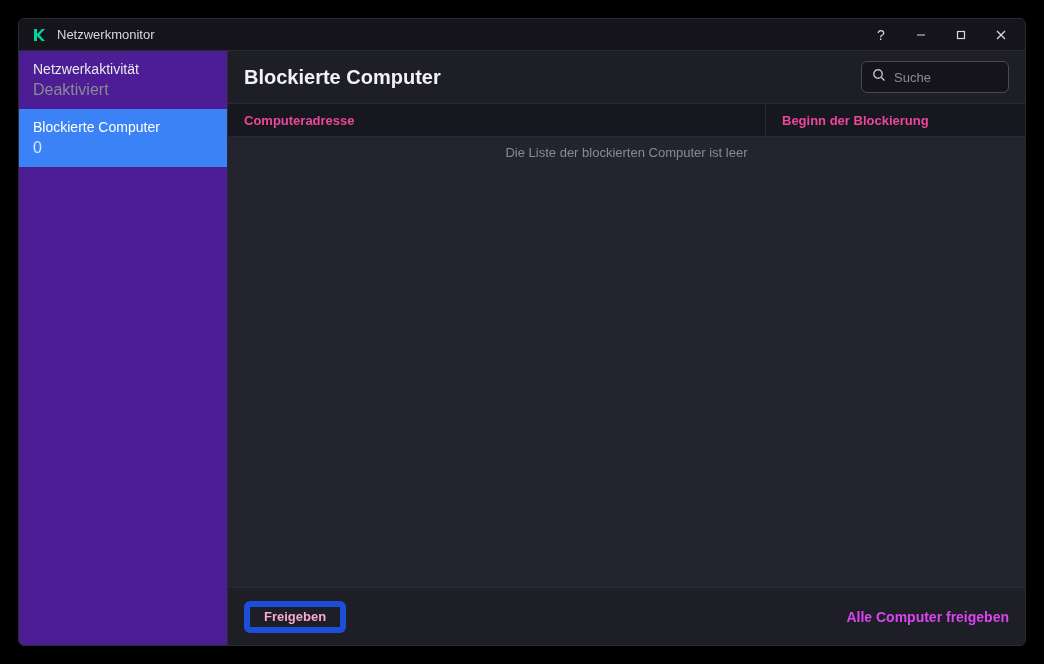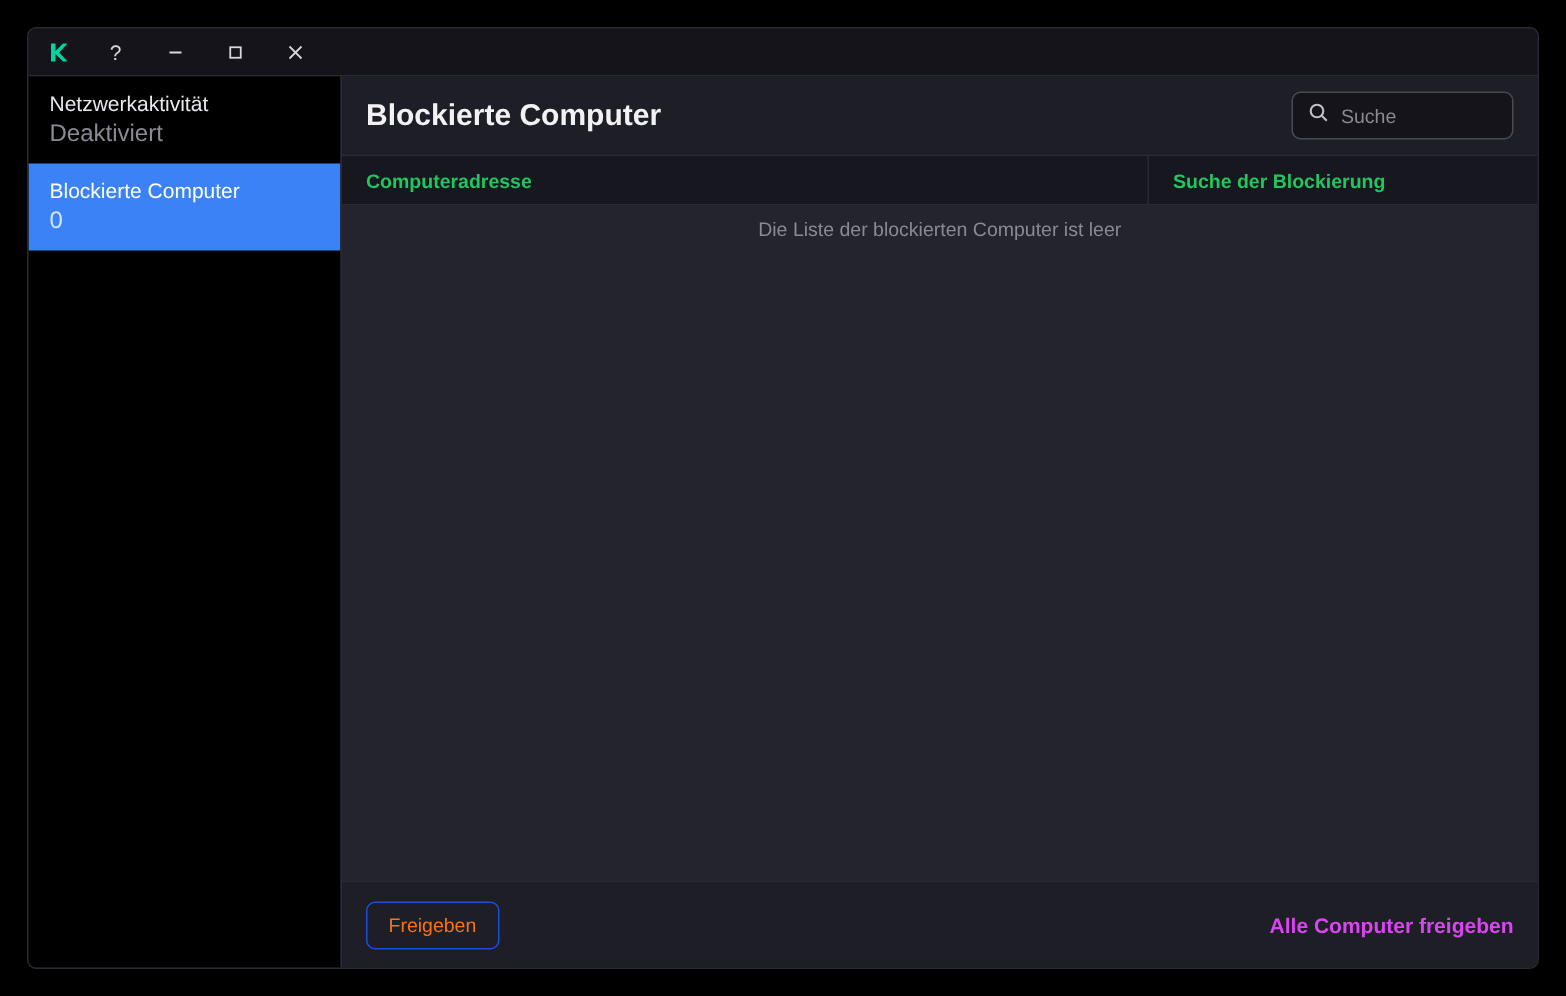--- a/index.html
+++ b/index.html
@@ -44,21 +44,21 @@
     color: #d8d8dc; font-size: 14px;
     cursor: pointer;
   }
   .body {
     flex: 1;
     display: flex;
     min-height: 0;
   }
   .sidebar {
     width: 208px;
-    background: #000000;
+    background: #4c1d95;
     display: flex;
     flex-direction: column;
   }
   .side-item {
     padding: 10px 14px;
     cursor: pointer;
   }
   .side-item .t1 { font-size: 14px; color: #e8e8ec; }
   .side-item .t2 { font-size: 16px; color: #8a8a94; margin-top: 4px; }
   .side-item.active { background: #3b82f6; }
@@ -107,21 +107,21 @@
     display: flex;
     background: #17171f;
     border-top: 1px solid #2a2a33;
     border-bottom: 1px solid #2a2a33;
     height: 34px;
     align-items: center;
   }
   .th {
     font-size: 13px;
     font-weight: 600;
-    color: #22c55e;
+    color: #ec4899;
     padding: 0 16px;
   }
   .th.addr { flex: 1; }
   .th.start { width: 260px; border-left: 1px solid #2a2a33; height: 100%; display: flex; align-items: center; }
   .table-body {
     flex: 1;
     background: #24242e;
     display: flex;
     align-items: flex-start;
     justify-content: center;
@@ -135,47 +135,48 @@
     display: flex;
     align-items: center;
     padding: 0 16px;
     gap: 12px;
     border-top: 1px solid #2a2a33;
     background: #1e1e27;
   }
   .btn {
     height: 32px;
     padding: 0 14px;
-    border: 1px solid #1d4ed8;
+    border: 6px solid #1d4ed8;
     border-radius: 6px;
     background: transparent;
-    color: #f97316;
-    font-size: 13px;
-    cursor: pointer;
-    display: flex; align-items: center;
+    color: #f9a8d4;
+    font-size: 13px;
+    cursor: pointer;
+    display: flex; align-items: center; font-weight: bold;
   }
   .spacer { flex: 1; }
   .link-btn {
     color: #d946ef;
     font-size: 14px;
     cursor: pointer;
     font-weight: 600;
   }
 </style>
 </head>
 <body>
 
 <div class="window">
 
   <div class="titlebar">
     <div class="logo">
       <svg width="14" height="14" viewBox="0 0 14 14">
         <path d="M2 1 L2 13 L5 13 L5 8 L10 13 L13 13 L7.5 7 L13 1 L10 1 L5 6 L5 1 Z" fill="#00d49f"></path>
       </svg>
     </div>
+    <div class="title">Netzwerkmonitor</div>
     <div class="controls">
       <div class="ctrl">?</div>
       <div class="ctrl">
         <svg width="10" height="10" viewBox="0 0 10 10">
             <line x1="1" y1="5" x2="9" y2="5" stroke="#d8d8dc" stroke-width="1.2"></line>
           </svg>
       </div>
       <div class="ctrl">
         <svg width="10" height="10" viewBox="0 0 10 10">
             <rect x="1.5" y="1.5" width="7" height="7" fill="none" stroke="#d8d8dc" stroke-width="1.2"></rect>
@@ -214,21 +215,21 @@
                 <line x1="9.2" y1="9.2" x2="12.5" y2="12.5" stroke="#bfbfca" stroke-width="1.4"></line>
               </svg>
           </span>
           <input type="text" placeholder="Suche" style="">
         </div>
       </div>
 
       <div class="table-head">
         <div class="th addr">Computeradresse</div>
         <div class="th start">
-          <span>Suche der Blockierung</span>
+          <span>Beginn der Blockierung</span>
         </div>
       </div>
 
       <div class="table-body">
         <div>Die Liste der blockierten Computer ist leer</div>
       </div>
 
       <div class="footer">
         <button class="btn">Freigeben</button>
         <div class="spacer"></div>

